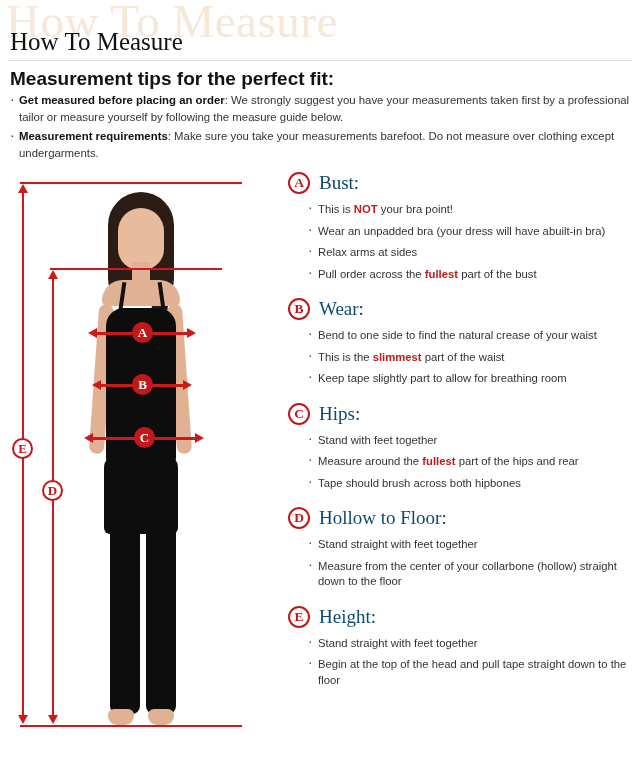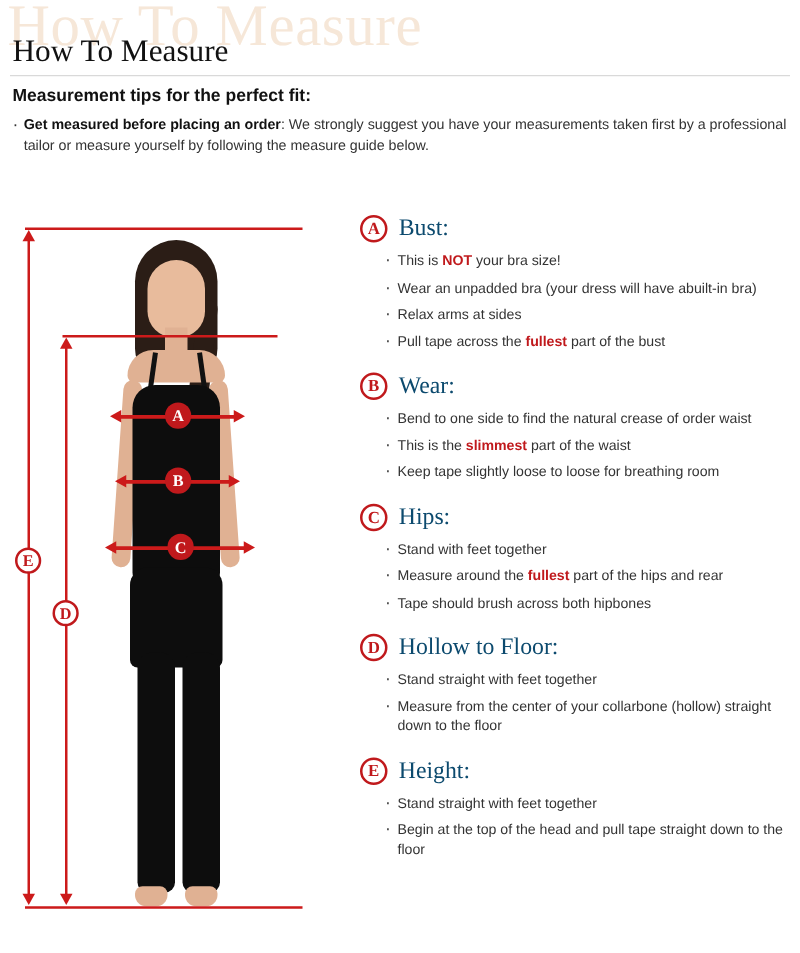--- a/index.html
+++ b/index.html
@@ -39,21 +39,21 @@
   .hdr-rule {
     position: absolute;
     top: 60px; left: 8px;
     width: 624px; height: 1px;
     background: #d9d9d9;
     z-index: 2;
   }
   .tips-title {
     position: absolute;
     top: 68px; left: 10px;
-    font-size: 14px;
+    font-size: 19px;
     font-weight: bold;
     color: #111;
   }
   .tips {
     position: absolute;
     top: 92px; left: 10px;
     width: 620px;
     font-size: 11.4px;
     line-height: 16.5px;
     color: #333;
@@ -260,20 +260,21 @@
 <body>
 
 <div class="page">
 
   <div class="ghost-title">How To Measure</div>
   <div class="main-title">How To Measure</div>
   <div class="hdr-rule"></div>
   <div class="tips-title">Measurement tips for the perfect fit:</div>
   <div class="tips" id="tips-list">
       <div class="tip"><b>Get measured before placing an order</b><span>: We strongly suggest you have your measurements taken first by a professional tailor or measure yourself by following the measure guide below.</span></div>
+      <div class="tip"><b>Measurement requirements</b><span>: Make sure you take your measurements barefoot. Do not measure over clothing except undergarments.</span></div>
     </div>
 
   <div class="figure-wrap">
     <div class="photo">
       <div class="bg"></div>
       <div class="hair-back"></div>
       <div class="hair-tail"></div>
       <div class="face"></div>
       <div class="neck"></div>
       <div class="shoulders"></div>
@@ -307,35 +308,35 @@
     <div class="badge ring" style="left:4px; top:266px;">E</div>
   </div>
 
   <div class="sections" id="sections">
       <div class="section">
         <div class="sec-head">
           <div class="sec-badge">A</div>
           <div class="sec-title">Bust:</div>
         </div>
         <div class="bullets">
-          <div class="bullet"><span>This is </span><span class="em">NOT</span><span> your bra size!</span></div>
+          <div class="bullet"><span>This is </span><span class="em">NOT</span><span> your bra point!</span></div>
           <div class="bullet"><span>Wear an unpadded bra (your dress will have abuilt-in bra)</span></div>
           <div class="bullet"><span>Relax arms at sides</span></div>
-          <div class="bullet"><span>Pull tape across the </span><span class="em">fullest</span><span> part of the bust</span></div>
+          <div class="bullet"><span>Pull order across the </span><span class="em">fullest</span><span> part of the bust</span></div>
         </div>
       </div>
       <div class="section">
         <div class="sec-head">
           <div class="sec-badge">B</div>
           <div class="sec-title">Wear:</div>
         </div>
         <div class="bullets">
-          <div class="bullet"><span>Bend to one side to find the natural crease of order waist</span></div>
+          <div class="bullet"><span>Bend to one side to find the natural crease of your waist</span></div>
           <div class="bullet"><span>This is the </span><span class="em">slimmest</span><span> part of the waist</span></div>
-          <div class="bullet"><span>Keep tape slightly loose to loose for breathing room</span></div>
+          <div class="bullet"><span>Keep tape slightly part to allow for breathing room</span></div>
         </div>
       </div>
       <div class="section">
         <div class="sec-head">
           <div class="sec-badge">C</div>
           <div class="sec-title">Hips:</div>
         </div>
         <div class="bullets">
           <div class="bullet"><span>Stand with feet together</span></div>
           <div class="bullet"><span>Measure around the </span><span class="em">fullest</span><span> part of the hips and rear</span></div>

